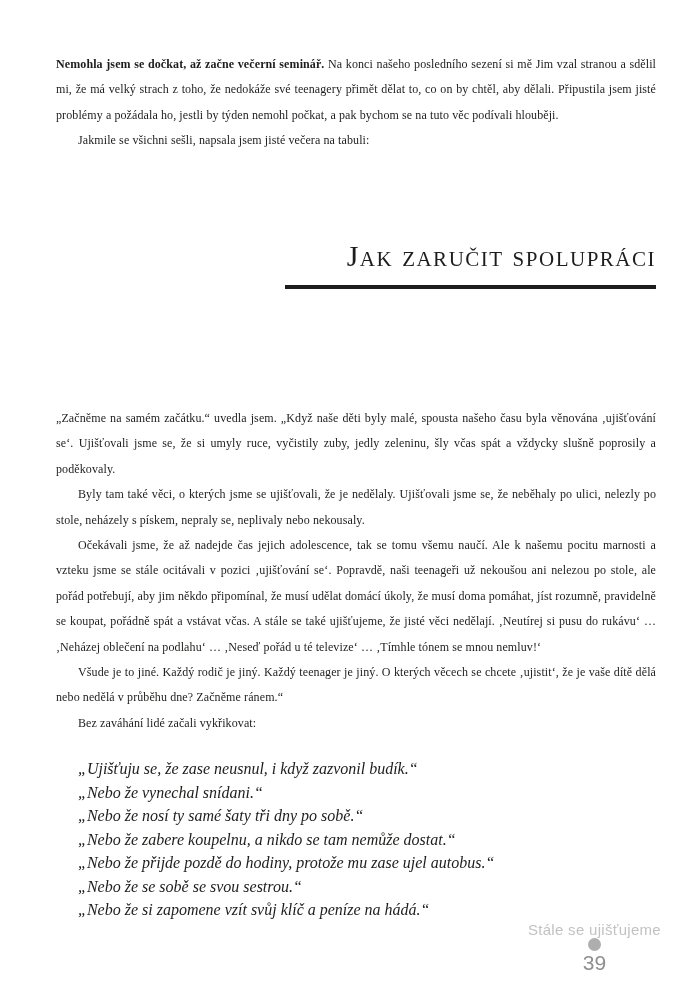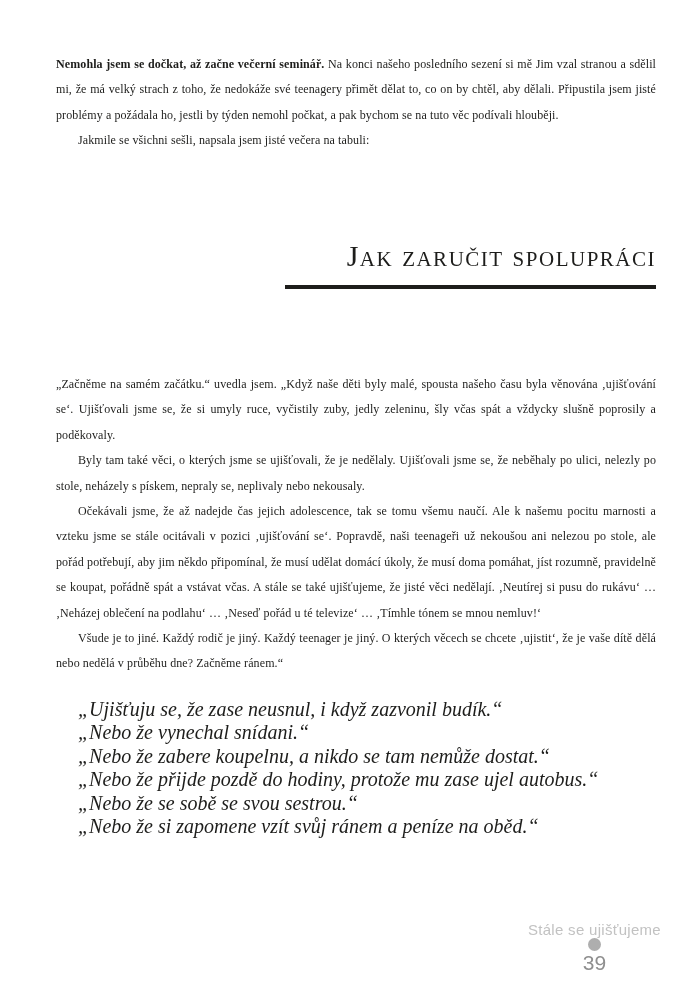--- a/index.html
+++ b/index.html
@@ -23,21 +23,21 @@
     width: 600px;
   }
   .block-heading {
     position: absolute;
     top: 238px;
     left: 56px;
     width: 600px;
   }
   .block-main {
     position: absolute;
-    top: 372px;
+    top: 406px;
     left: 56px;
     width: 600px;
   }
   p.body-p {
     margin: 0;
     font-size: 12px;
     line-height: 25.4px;
     text-align: justify;
     letter-spacing: 0.1px;
   }
@@ -64,21 +64,21 @@
     margin-top: 11px;
     background: var(--heading-rule, #1d1d1b);
   }
   .quote-list {
     margin-top: 21px;
     padding-left: 22px;
   }
   p.quote-line {
     margin: 0;
     font-style: italic;
-    font-size: 20px;
+    font-size: 16px;
     line-height: 23.5px;
     text-align: left;
   }
   .footer {
     position: absolute;
     right: 39px;
     bottom: 19px;
     display: flex;
     align-items: center;
     font-family: "Liberation Sans", sans-serif;
@@ -115,28 +115,30 @@
   <div class="block-heading">
     <h1 class="chapter-title">Jak zaručit spolupráci</h1>
     <div class="chapter-rule"></div>
   </div>
 
   <div class="block-main">
     <p class="body-p">„Začněme na samém začátku.“ uvedla jsem. „Když naše děti byly malé, spousta našeho času byla věnována ‚ujišťování se‘. Ujišťovali jsme se, že si umyly ruce, vyčistily zuby, jedly zeleninu, šly včas spát a vždycky slušně poprosily a poděkovaly.</p>
     <p class="body-p indent">Byly tam také věci, o kterých jsme se ujišťovali, že je nedělaly. Ujišťovali jsme se, že neběhaly po ulici, nelezly po stole, neházely s pískem, nepraly se, neplivaly nebo nekousaly.</p>
     <p class="body-p indent">Očekávali jsme, že až nadejde čas jejich adolescence, tak se tomu všemu naučí. Ale k našemu pocitu marnosti a vzteku jsme se stále ocitávali v pozici ‚ujišťování se‘. Popravdě, naši teenageři už nekoušou ani nelezou po stole, ale pořád potřebují, aby jim někdo připomínal, že musí udělat domácí úkoly, že musí doma pomáhat, jíst rozumně, pravidelně se koupat, pořádně spát a vstávat včas. A stále se také ujišťujeme, že jisté věci nedělají. ‚Neutírej si pusu do rukávu‘ … ‚Neházej oblečení na podlahu‘ … ‚Neseď pořád u té televize‘ … ‚Tímhle tónem se mnou nemluv!‘</p>
     <p class="body-p indent">Všude je to jiné. Každý rodič je jiný. Každý teenager je jiný. O kterých věcech se chcete ‚ujistit‘, že je vaše dítě dělá nebo nedělá v průběhu dne? Začněme ránem.“</p>
+    <p class="body-p indent">Bez zaváhání lidé začali vykřikovat:</p>
 
     <div class="quote-list">
       <p class="quote-line">„Ujišťuju se, že zase neusnul, i když zazvonil budík.“</p>
       <p class="quote-line">„Nebo že vynechal snídani.“</p>
+      <p class="quote-line">„Nebo že nosí ty samé šaty tři dny po sobě.“</p>
       <p class="quote-line">„Nebo že zabere koupelnu, a nikdo se tam nemůže dostat.“</p>
       <p class="quote-line">„Nebo že přijde pozdě do hodiny, protože mu zase ujel autobus.“</p>
       <p class="quote-line">„Nebo že se sobě se svou sestrou.“</p>
-      <p class="quote-line">„Nebo že si zapomene vzít svůj ránem a peníze na oběd.“</p>
+      <p class="quote-line">„Nebo že si zapomene vzít svůj klíč a peníze na hádá.“</p>
     </div>
   </div>
 
   <div class="footer">
     <span class="running-title">Stále se ujišťujeme</span>
     <span class="footer-dot"></span>
     <span class="page-number">39</span>
   </div>
 
 </div>

